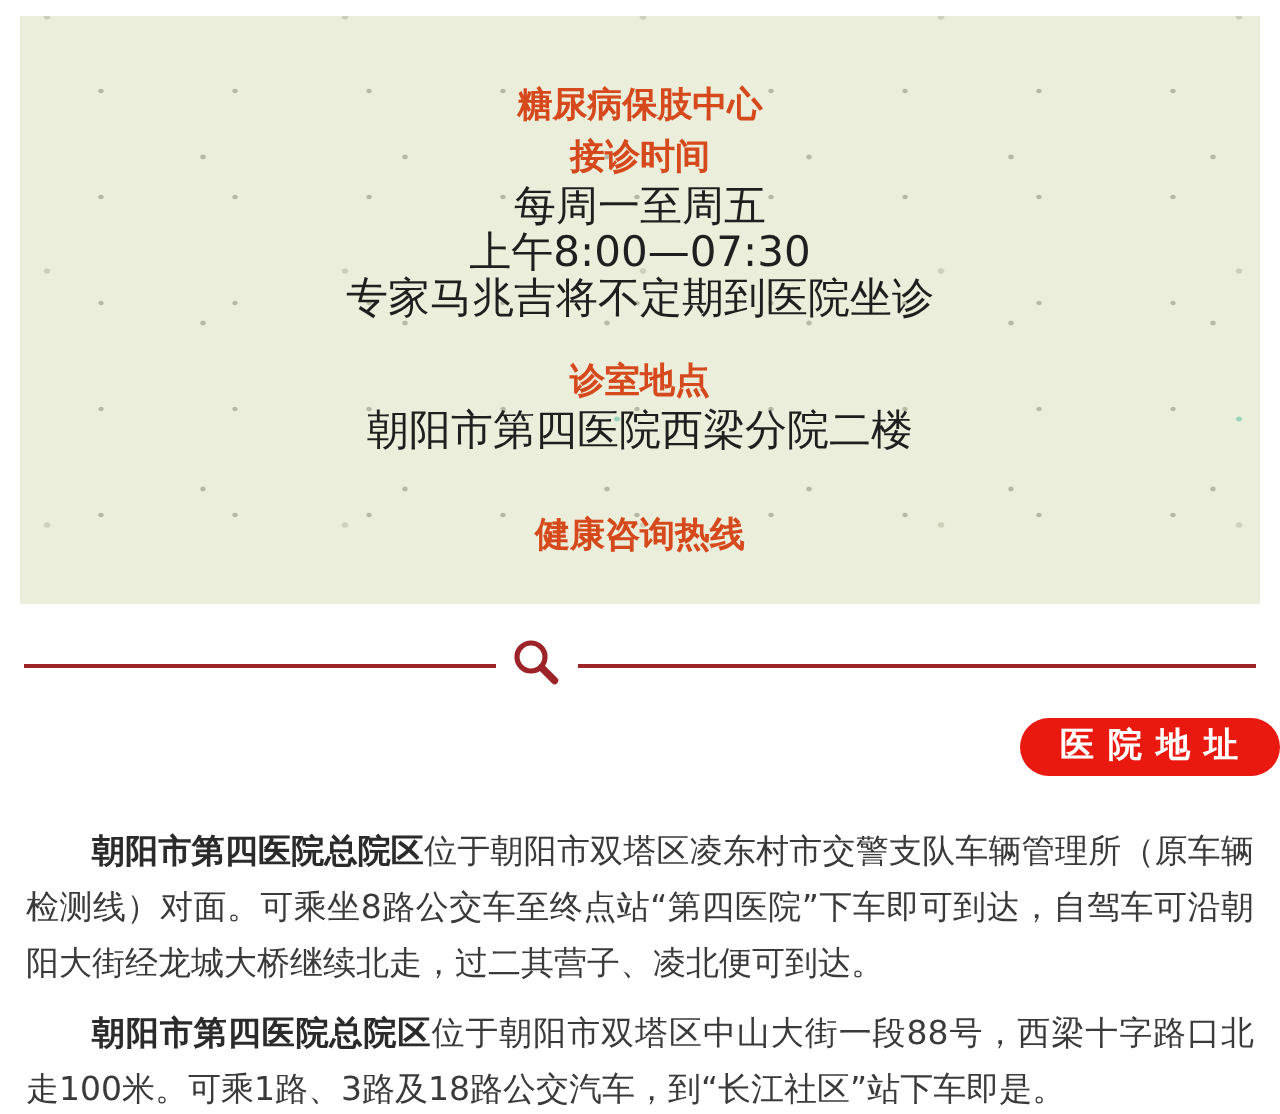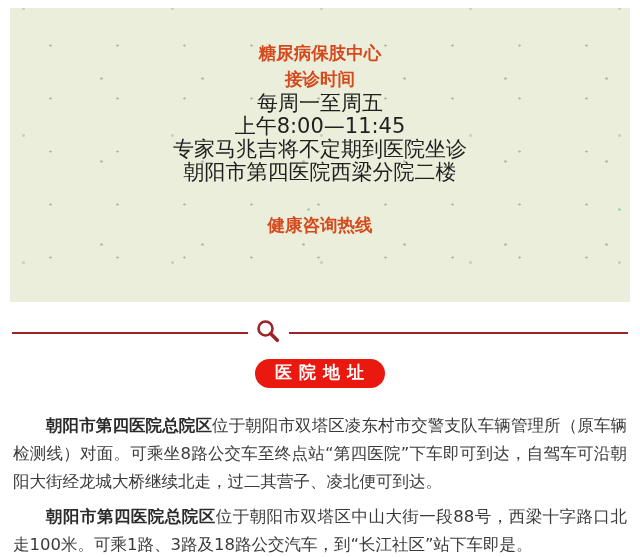--- a/index.html
+++ b/index.html
@@ -61,21 +61,21 @@
     height: 26px;
     display: flex;
     align-items: center;
   }
   .divider .line { height: 2px; background: #9c2328; }
   .line-left  { width: 236px; }
   .line-right { flex: 1; }
   .magnifier { margin: 0 7px; display: block; }
 
   
-  .badge-row { position: absolute; left: 0; top: 359px; width: 640px; text-align: center; font-family: Liberation Mono, monospace; }
+  .badge-row { position: absolute; left: 0; top: 359px; width: 640px; text-align: right; }
   .address-badge {
     display: inline-block;
     background: #e9190f;
     color: #ffffff;
     font-weight: bold;
     font-size: 17px;
     line-height: 19px;
     letter-spacing: 7px;
     padding: 5px 14px 5px 20px;
     border-radius: 16px;
@@ -97,22 +97,23 @@
 </style>
 </head>
 <body>
 
 <div class="page">
 
   <section class="notice-panel">
     <h2 class="panel-heading">糖尿病保肢中心</h2>
     <h3 class="panel-heading">接诊时间</h3>
     <p class="panel-line">每周一至周五</p>
-    <p class="panel-line">上午8:00—11:45</p>
+    <p class="panel-line">上午8:00—07:30</p>
     <p class="panel-line">专家马兆吉将不定期到医院坐诊</p>
+    <h3 class="panel-heading heading-clinic">诊室地点</h3>
     <p class="panel-line">朝阳市第四医院西梁分院二楼</p>
     <h3 class="panel-heading heading-hotline">健康咨询热线</h3>
   </section>
 
   <div class="divider">
     <span class="line line-left"></span>
     <span class="magnifier">
       <svg width="27" height="27" viewBox="0 0 27 27">
         <circle cx="10.5" cy="10.5" r="7" fill="none" stroke="#9c2328" stroke-width="2.6"></circle>
         <line x1="15.8" y1="15.8" x2="22.3" y2="22.3" stroke="#9c2328" stroke-width="3.6" stroke-linecap="round"></line>

